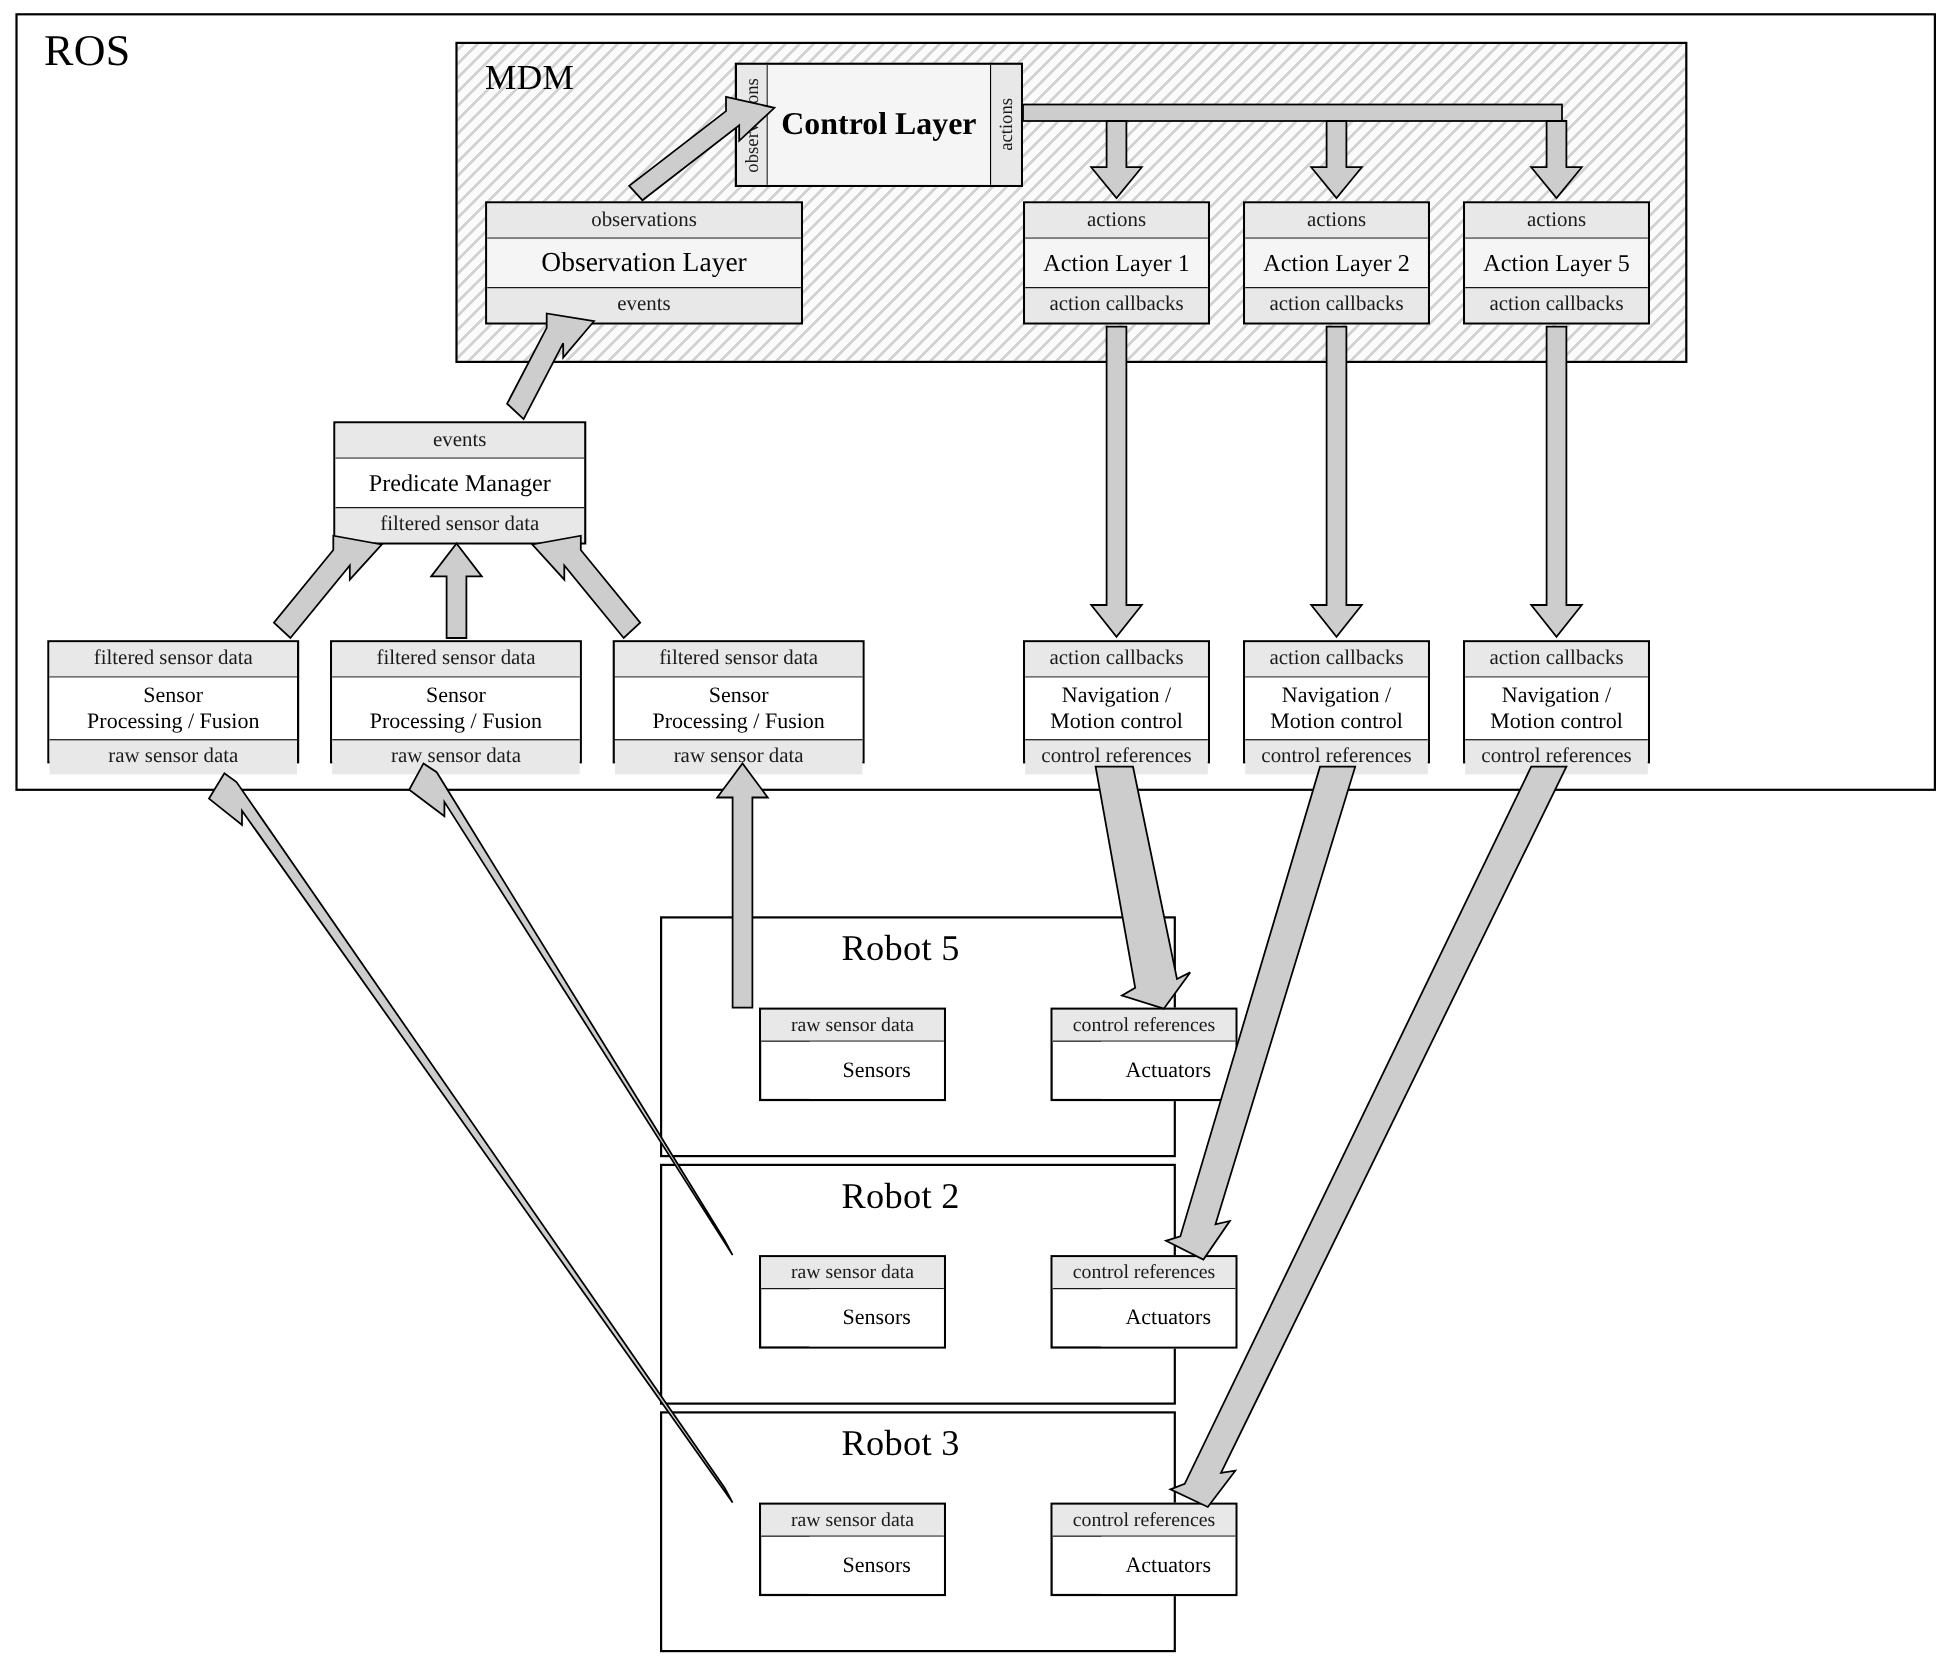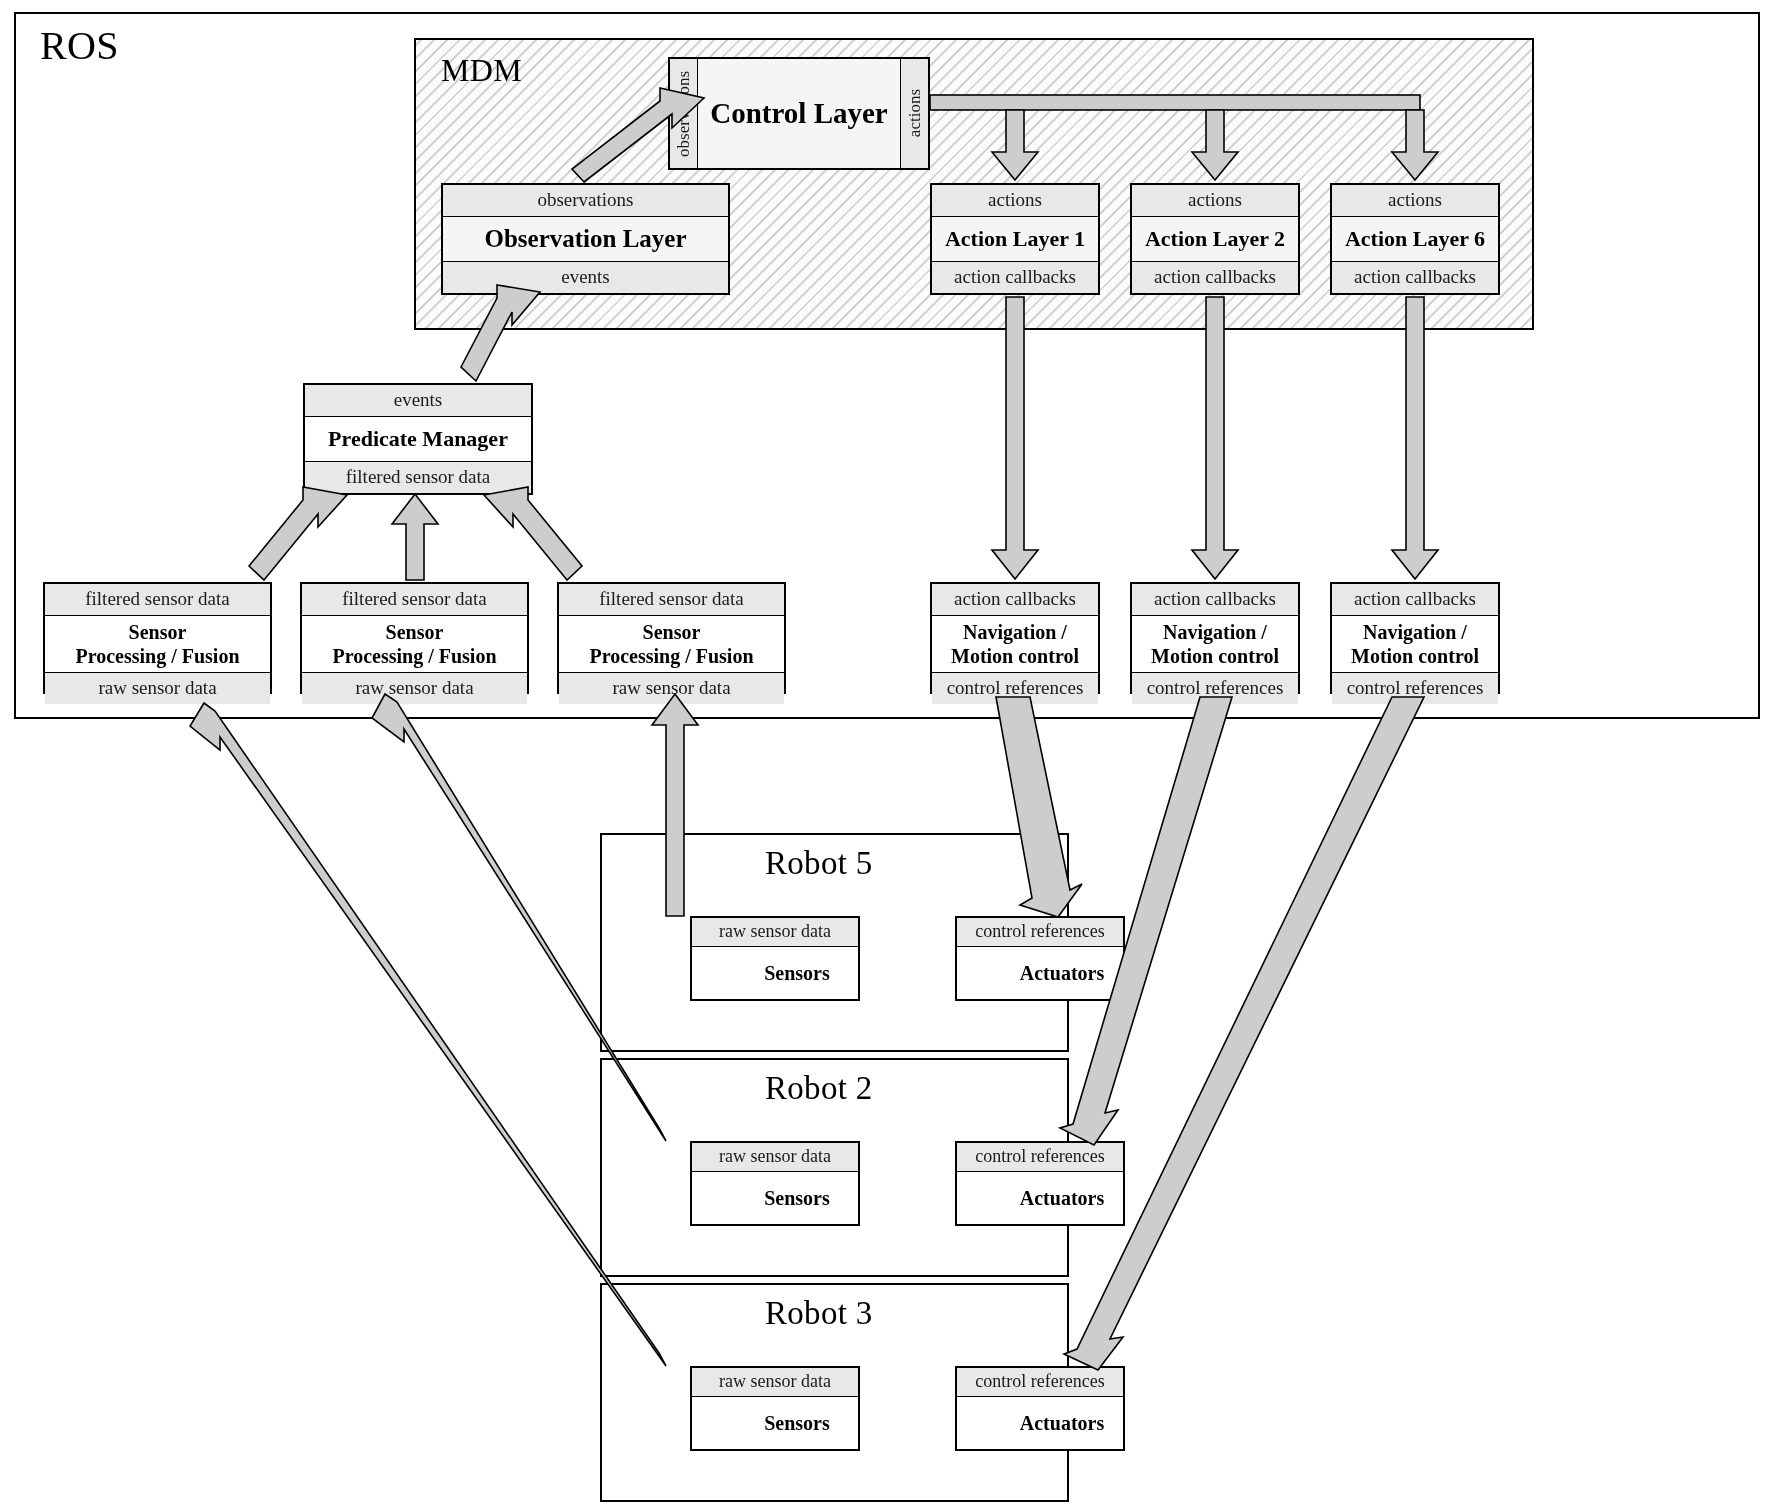--- a/index.html
+++ b/index.html
@@ -65,21 +65,21 @@
     box-sizing:border-box;
   }
   .node .port.top{border-bottom:1.4px solid #000;}
   .node .port.bottom{border-top:1.4px solid #000;}
   .node .body{
     flex:1;
     display:flex;
     align-items:center;
     justify-content:center;
     text-align:center;
-    font-weight:bold;
+    font-weight:normal;
     font-size:22px;
     line-height:1.2;
     padding:4px 6px;
     box-sizing:border-box;
   }
   .node.inmdm{background:#f5f5f5;}
   .node.inmdm .body{background:#f5f5f5;}
   .node.plain{background:#fff;}
   .node.plain .body{background:#fff;text-align:center;}
   .node .body.big{font-size:25px;}
@@ -159,21 +159,21 @@
   </div>
 
   <div class="node inmdm" style="left:1130px; top:183px; width:170px; height:112px;">
     <div class="port top">actions</div>
     <div class="body">Action Layer 2</div>
     <div class="port bottom">action callbacks</div>
   </div>
 
   <div class="node inmdm" style="left:1330px; top:183px; width:170px; height:112px;">
     <div class="port top">actions</div>
-    <div class="body">Action Layer 6</div>
+    <div class="body">Action Layer 5</div>
     <div class="port bottom">action callbacks</div>
   </div>
 
   <div class="node plain" style="left:303px; top:383px; width:230px; height:112px;">
     <div class="port top">events</div>
     <div class="body">Predicate Manager</div>
     <div class="port bottom">filtered sensor data</div>
   </div>
 
   <div class="node plain" style="left:43px; top:582px; width:229px; height:112px;">

